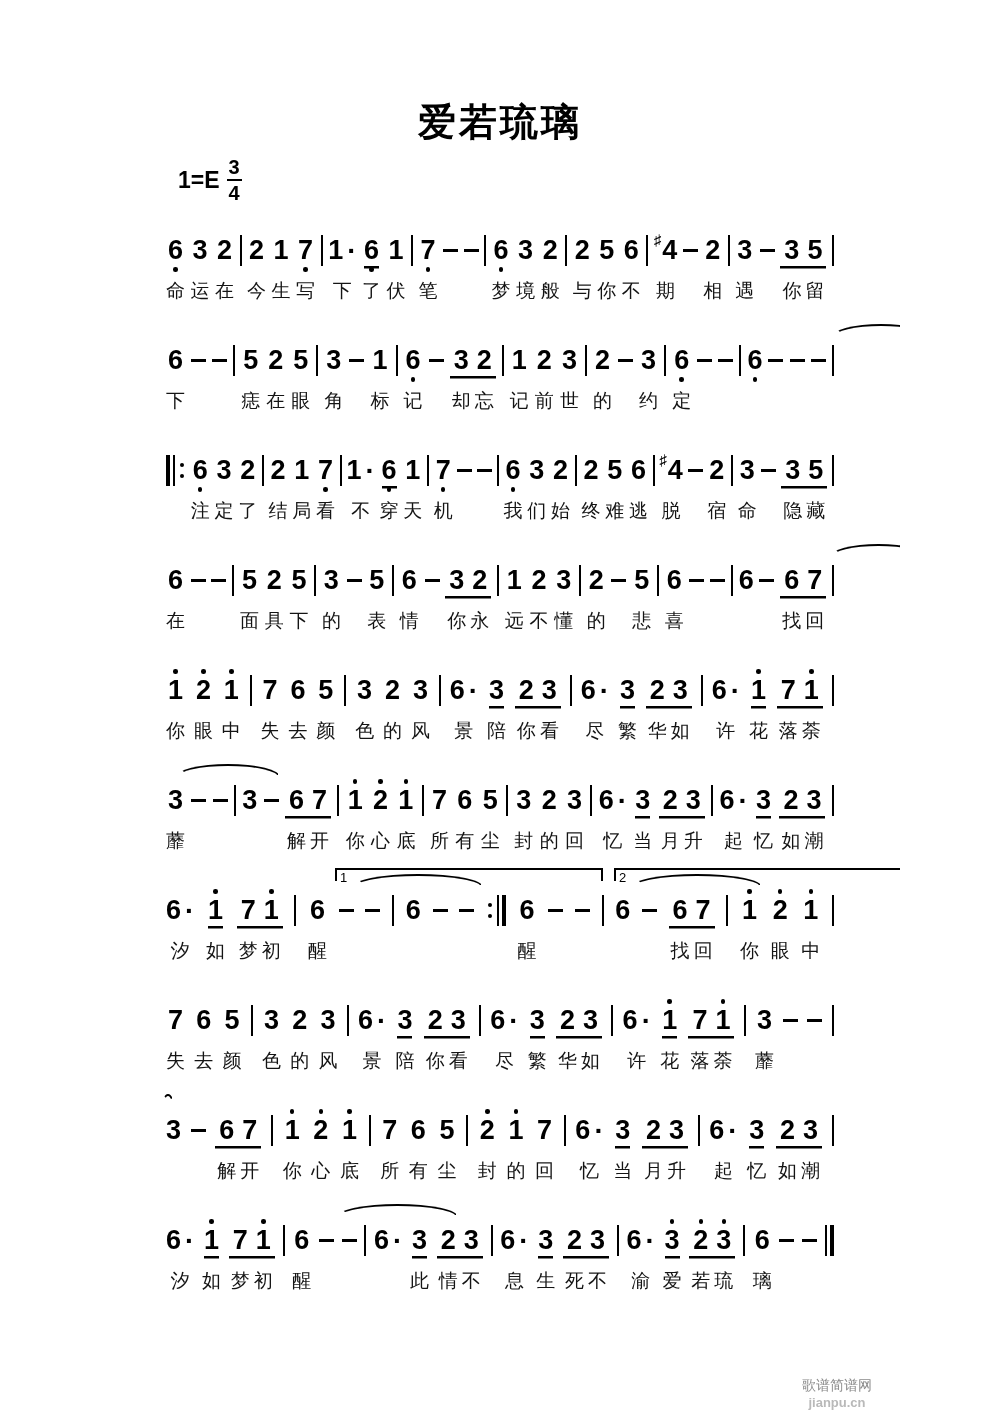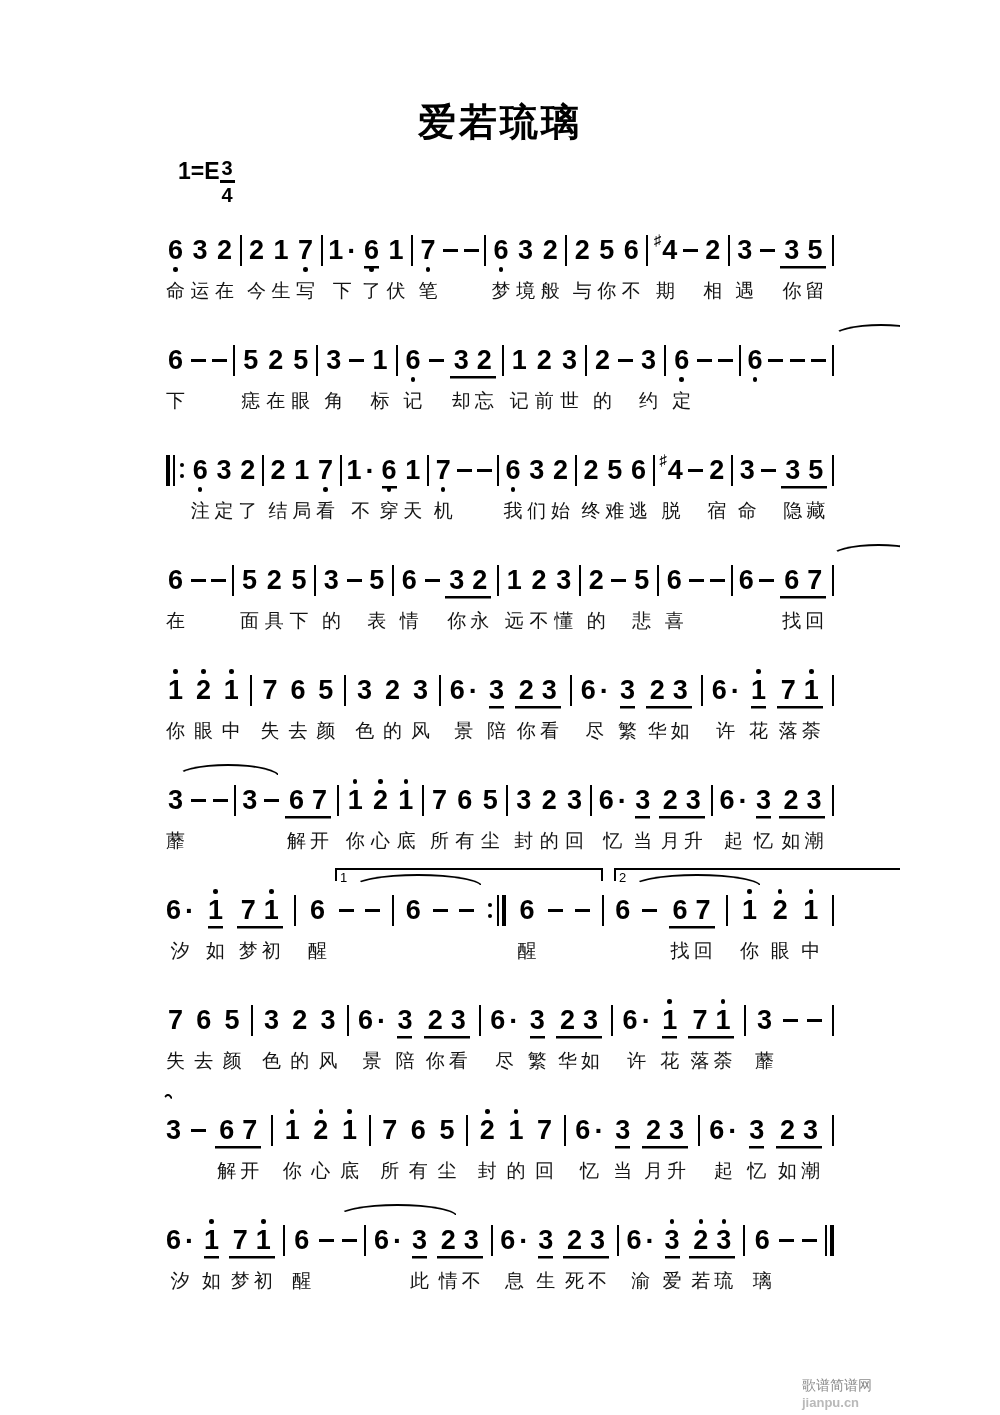--- a/index.html
+++ b/index.html
@@ -6,21 +6,21 @@
   .page{
     position:relative;width:800px;height:1415px;margin:4px auto;background:#fff;
     box-sizing:border-box;padding:96px 66px 5px 66px;overflow:hidden;
     font-family:"Liberation Sans",sans-serif;color:#000;
   }
   .title{
     text-align:center;font-size:38px;font-weight:700;line-height:44px;margin:0;
     letter-spacing:3px;
   }
   .keysig{
-    display:flex;align-items:flex-start;margin:14px 0 6px 12px;height:44px;
+    display:flex;align-items:center;gap:7px;margin:14px 0 6px 12px;height:44px;
     font-weight:700;font-size:23px;
   }
   .frac{display:inline-flex;flex-direction:column;align-items:center;line-height:1;font-size:20px;font-weight:700;}
   .fbar{width:15px;height:2.5px;background:#000;margin:2px 0;}
   #score{margin-top:6px;}
   .line{
     position:relative;display:flex;justify-content:space-between;align-items:flex-start;
     padding-top:20px;margin-bottom:15px;
   }
   .tok{display:flex;flex-direction:column;align-items:center;}
@@ -45,21 +45,21 @@
     position:absolute;top:6px;height:13px;box-sizing:border-box;
     border:2px solid transparent;border-top-color:#000;
     border-radius:50%/100% 100% 0 0;pointer-events:none;
   }
   .volta{
     position:absolute;top:0;height:13px;box-sizing:border-box;
     border-top:2px solid #000;border-left:2px solid #000;border-right:2px solid #000;
     pointer-events:none;
   }
   .vlab{position:absolute;left:3px;top:1px;font-size:13px;line-height:13px;font-weight:400;}
-  .footer{position:absolute;right:28px;bottom:8px;text-align:left;}
+  .footer{position:absolute;right:28px;bottom:8px;text-align:center;}
   .fsite{font-size:14px;color:#8a8a8a;line-height:18px;}
   .fdom{font-size:13px;color:#b9b9b9;line-height:17px;font-weight:bold;}
 </style>
 </head>
 <body>
 
 <div class="page">
   <h1 class="title">爱若琉璃</h1>
   <div class="keysig">
     <span>1=E</span>

